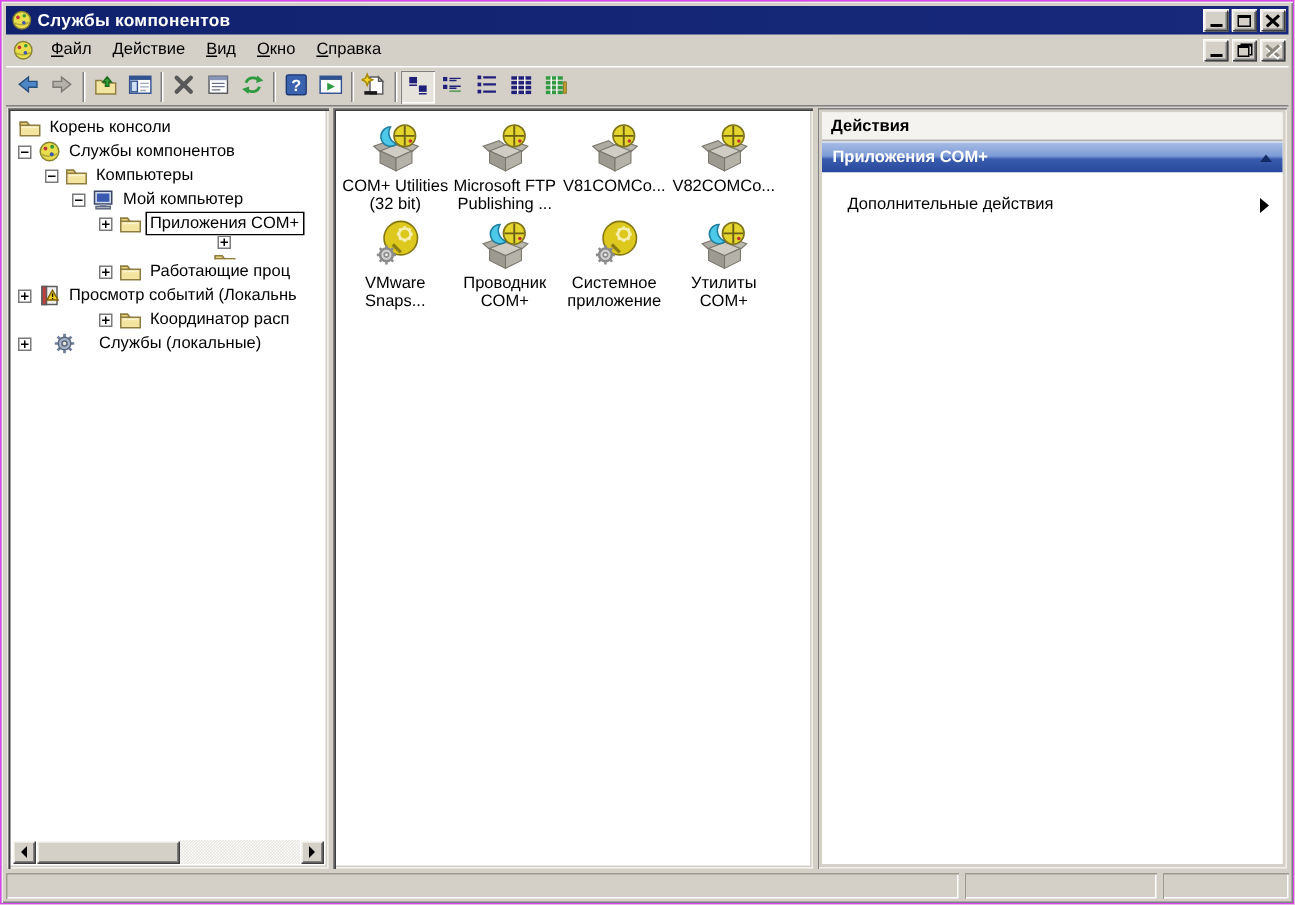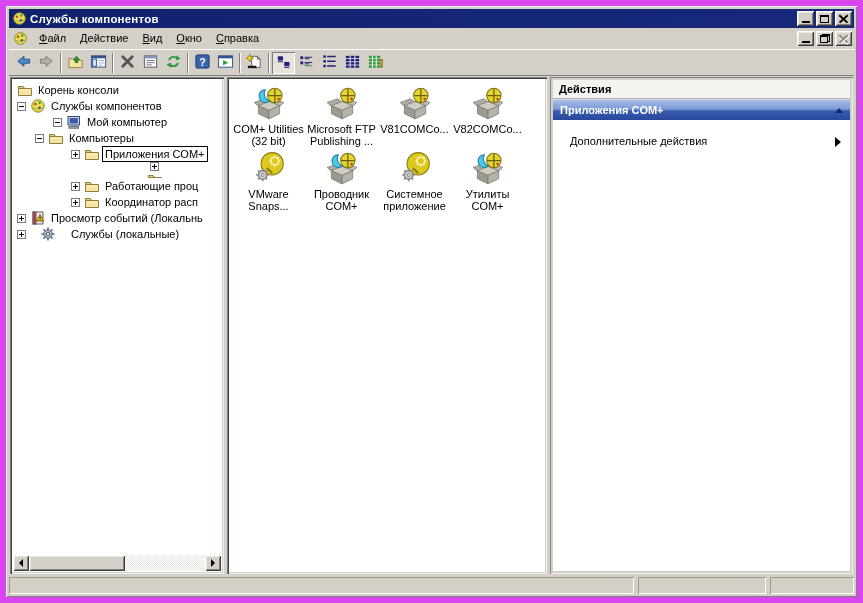--- a/index.html
+++ b/index.html
@@ -1,19 +1,19 @@
 <!DOCTYPE html>
 <html><head>
 <meta charset="utf-8">
 <style>
   * { margin:0; padding:0; box-sizing:border-box; }
   html,body { width:863px; height:603px; font-family:"Liberation Sans", sans-serif; font-size:11px; color:#000; }
   .window {
     position:relative; width:863px; height:603px; background:#d4d0c8;
-    border:6px solid #d946ef;
+    border:1px solid #d946ef;
     box-shadow: inset 1px 1px 0 #f1efe9, inset -1px -1px 0 #808080;
     padding:3px; display:flex; flex-direction:column;
   }
   
   .titlebar {
     height:19px; background:linear-gradient(90deg,#10226e,#18297c);
     display:flex; align-items:center; padding:0 2px; flex:none;
   }
   .titlebar .app-ico { width:15px; height:15px; margin:0 3px 0 1px; }
   .titlebar .title { color:#fff; font-weight:bold; font-size:11.5px; flex:1; letter-spacing:.2px; }
@@ -304,85 +304,85 @@
             <span class="exp"></span>
             <span class="t-ico"><svg viewBox="0 0 16 16">
                 <circle cx="8" cy="8" r="6.2" fill="#e8dd4a" stroke="#8a8430"></circle>
                 <path d="M3 10c3 1.5 7 1.5 10-.5" fill="none" stroke="#b0a83a"></path>
                 <circle cx="5.3" cy="6" r="1.3" fill="#c43a3a"></circle>
                 <circle cx="9.8" cy="4.8" r="1.3" fill="#3a9a3a"></circle>
                 <circle cx="9.5" cy="9.8" r="1.3" fill="#3a55b0"></circle>
               </svg></span>
             <span class="t-label">Службы компонентов</span>
           </div>
+          <div class="tree-row" style="padding-left: 22px;">
+            <span class="exp"></span>
+            <span class="t-ico"><svg viewBox="0 0 16 16">
+                <path d="M1.5 4.5h4.5l1.5 2h7v7h-13z" fill="#f3e4a0" stroke="#8f7d42"></path>
+                <path d="M1.5 4.5h4.5l1.5 2h-6z" fill="#e8d27c" stroke="#8f7d42"></path>
+                <path d="M2.5 8h11" stroke="#fbf3cf"></path>
+              </svg></span>
+            <span class="t-label">Компьютеры</span>
+          </div>
           <div class="tree-row" style="padding-left: 40px;">
             <span class="exp"></span>
             <span class="t-ico"><svg viewBox="0 0 16 16">
                 <rect x="2" y="2.5" width="11.5" height="8.5" fill="#cdd8ea" stroke="#3c4668"></rect>
                 <rect x="3.6" y="4" width="8.3" height="5.5" fill="#3a5ab2"></rect>
                 <rect x="5.5" y="11" width="4.5" height="1.6" fill="#8d99ad"></rect>
                 <rect x="3" y="12.6" width="9.5" height="1.6" fill="#b9c1cf" stroke="#5d6880"></rect>
               </svg></span>
             <span class="t-label">Мой компьютер</span>
           </div>
-          <div class="tree-row" style="padding-left: 22px;">
-            <span class="exp"></span>
+          <div class="tree-row" style="padding-left: 58px;">
+            <span class="exp plus"></span>
             <span class="t-ico"><svg viewBox="0 0 16 16">
                 <path d="M1.5 4.5h4.5l1.5 2h7v7h-13z" fill="#f3e4a0" stroke="#8f7d42"></path>
                 <path d="M1.5 4.5h4.5l1.5 2h-6z" fill="#e8d27c" stroke="#8f7d42"></path>
                 <path d="M2.5 8h11" stroke="#fbf3cf"></path>
               </svg></span>
-            <span class="t-label">Компьютеры</span>
-          </div>
-          <div class="tree-row" style="padding-left: 58px;">
+            <span class="t-label selected">Приложения COM+</span>
+          </div>
+          <div class="tree-row" style="padding-left: 78px; flex-direction: column;">
             <span class="exp plus"></span>
             <span class="t-ico"><svg viewBox="0 0 16 16">
                 <path d="M1.5 4.5h4.5l1.5 2h7v7h-13z" fill="#f3e4a0" stroke="#8f7d42"></path>
                 <path d="M1.5 4.5h4.5l1.5 2h-6z" fill="#e8d27c" stroke="#8f7d42"></path>
                 <path d="M2.5 8h11" stroke="#fbf3cf"></path>
               </svg></span>
-            <span class="t-label selected">Приложения COM+</span>
-          </div>
-          <div class="tree-row" style="padding-left: 78px; flex-direction: column;">
+            <span class="t-label">Настройка DCOM</span>
+          </div>
+          <div class="tree-row" style="padding-left: 58px;">
             <span class="exp plus"></span>
             <span class="t-ico"><svg viewBox="0 0 16 16">
                 <path d="M1.5 4.5h4.5l1.5 2h7v7h-13z" fill="#f3e4a0" stroke="#8f7d42"></path>
                 <path d="M1.5 4.5h4.5l1.5 2h-6z" fill="#e8d27c" stroke="#8f7d42"></path>
                 <path d="M2.5 8h11" stroke="#fbf3cf"></path>
               </svg></span>
-            <span class="t-label">Настройка DCOM</span>
-          </div>
-          <div class="tree-row" style="padding-left: 58px;">
-            <span class="exp plus"></span>
-            <span class="t-ico"><svg viewBox="0 0 16 16">
-                <path d="M1.5 4.5h4.5l1.5 2h7v7h-13z" fill="#f3e4a0" stroke="#8f7d42"></path>
-                <path d="M1.5 4.5h4.5l1.5 2h-6z" fill="#e8d27c" stroke="#8f7d42"></path>
-                <path d="M2.5 8h11" stroke="#fbf3cf"></path>
-              </svg></span>
             <span class="t-label">Работающие проц</span>
-          </div>
-          <div class="tree-row" style="padding-left: 58px;">
-            <span class="exp plus"></span>
-            <span class="t-ico"><svg viewBox="0 0 16 16">
-                <path d="M1.5 4.5h4.5l1.5 2h7v7h-13z" fill="#f3e4a0" stroke="#8f7d42"></path>
-                <path d="M1.5 4.5h4.5l1.5 2h-6z" fill="#e8d27c" stroke="#8f7d42"></path>
-                <path d="M2.5 8h11" stroke="#fbf3cf"></path>
-              </svg></span>
-            <span class="t-label">Координатор расп</span>
           </div>
           <div class="tree-row" style="padding-left: 4px;">
             <span class="exp plus"></span>
             <span class="t-ico"><svg viewBox="0 0 16 16">
                 <rect x="3" y="2" width="10" height="12" fill="#efefef" stroke="#5c5c5c"></rect>
                 <rect x="3" y="2" width="3" height="12" fill="#bf4040" stroke="#5c5c5c"></rect>
                 <polygon points="10,4.5 13.7,11 6.3,11" fill="#f5d02a" stroke="#7c6200"></polygon>
                 <rect x="9.6" y="6.6" width="0.9" height="2.4" fill="#000"></rect>
                 <rect x="9.6" y="9.6" width="0.9" height="0.9" fill="#000"></rect>
               </svg></span>
             <span class="t-label">Просмотр событий (Локальнь</span>
+          </div>
+          <div class="tree-row" style="padding-left: 58px;">
+            <span class="exp plus"></span>
+            <span class="t-ico"><svg viewBox="0 0 16 16">
+                <path d="M1.5 4.5h4.5l1.5 2h7v7h-13z" fill="#f3e4a0" stroke="#8f7d42"></path>
+                <path d="M1.5 4.5h4.5l1.5 2h-6z" fill="#e8d27c" stroke="#8f7d42"></path>
+                <path d="M2.5 8h11" stroke="#fbf3cf"></path>
+              </svg></span>
+            <span class="t-label">Координатор расп</span>
           </div>
           <div class="tree-row" style="padding-left: 4px; gap: 10px;">
             <span class="exp plus"></span>
             <span class="t-ico"><svg viewBox="0 0 16 16">
                 <g stroke="#6e7f9c" stroke-width="1.8">
                   <line x1="8" y1="1.5" x2="8" y2="4"></line>
                   <line x1="8" y1="12" x2="8" y2="14.5"></line>
                   <line x1="1.5" y1="8" x2="4" y2="8"></line>
                   <line x1="12" y1="8" x2="14.5" y2="8"></line>
                   <line x1="3.4" y1="3.4" x2="5.2" y2="5.2"></line>

